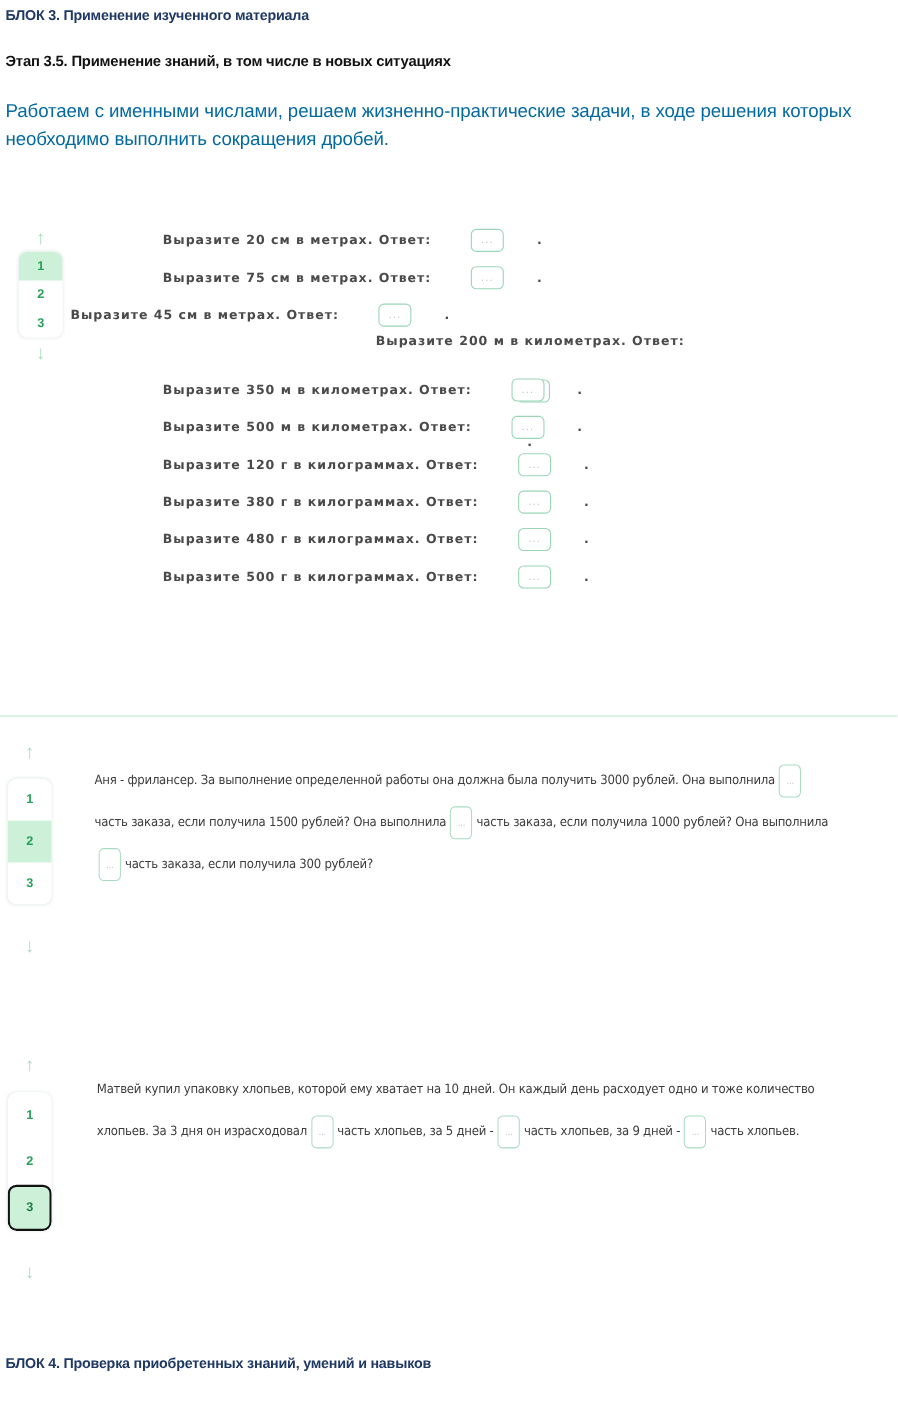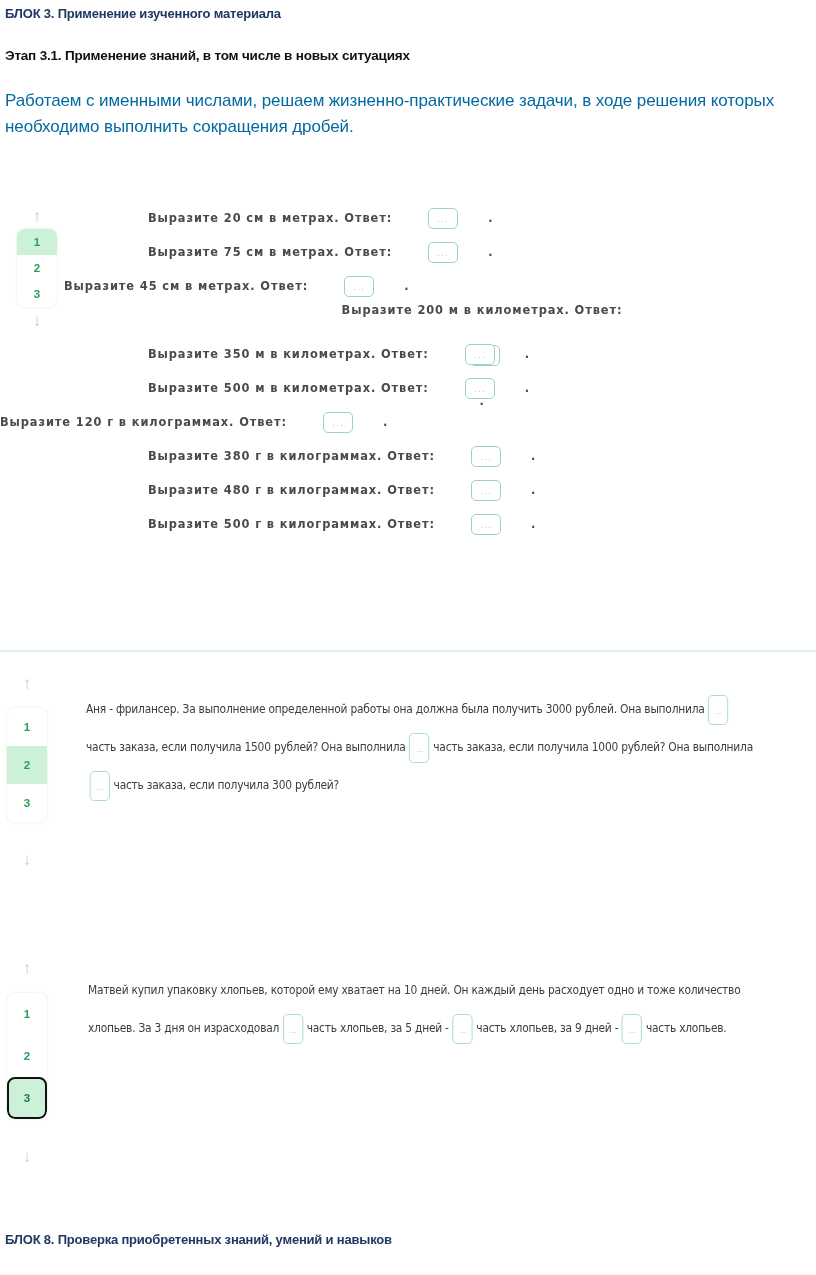--- a/index.html
+++ b/index.html
@@ -167,21 +167,21 @@
     line-height: 30px;
     vertical-align: middle;
     box-sizing: border-box;
   }
 </style>
 </head>
 <body>
 
 <div class="doc-head-blue" style="top:6px;">БЛОК 3. Применение изученного материала</div>
 
-<div class="doc-head-black" style="top:48px;">Этап 3.1. Применение знаний, в том числе в новых ситуациях</div>
+<div class="doc-head-black" style="top:48px;">Этап 3.5. Применение знаний, в том числе в новых ситуациях</div>
 
 <div class="doc-para" style="top:88px;">Работаем с именными числами, решаем жизненно-практические задачи, в ходе решения которых необходимо выполнить сокращения дробей.</div>
 
 <div class="widget" style="top:195px; height:455px;">
 
   <div class="pager" style="left:14px; top:8px;">
     <div class="pager-arrow">↑</div>
     <div class="pager-list">
       <div class="pager-item active">1</div>
       <div class="pager-item">2</div>
@@ -214,21 +214,21 @@
     <div class="taskA" style="padding-left:148px;">
       <span class="tlabel">Выразите 350 м в километрах. Ответ:</span>
       <span class="boxA">...</span>
       <span class="dot-after">.</span>
     </div>
     <div class="taskA" style="padding-left:148px;">
       <span class="tlabel">Выразите 500 м в километрах. Ответ:</span>
       <span class="boxA">...</span>
       <span class="dot-after">.</span>
     </div>
-    <div class="taskA" style="">
+    <div class="taskA" style="padding-left:148px;">
       <span class="tlabel">Выразите 120 г в килограммах. Ответ:</span>
       <span class="boxA">...</span>
       <span class="dot-after">.</span>
     </div>
     <div class="taskA" style="padding-left:148px;">
       <span class="tlabel">Выразите 380 г в килограммах. Ответ:</span>
       <span class="boxA">...</span>
       <span class="dot-after">.</span>
     </div>
     <div class="taskA" style="padding-left:148px;">
@@ -277,13 +277,13 @@
     <div class="pager-arrow" style="margin-top:24px;">↓</div>
   </div>
 
   <div class="ex-body" style="left:88px; top:26px; width:728px;">
     <div class="taskB">
       <span>Матвей купил упаковку хлопьев, которой ему хватает на 10 дней. Он каждый день расходует одно и тоже количество хлопьев. За 3 дня он израсходовал</span><span class="boxB">...</span><span>часть хлопьев, за 5 дней -</span><span class="boxB">...</span><span>часть хлопьев, за 9 дней -</span><span class="boxB">...</span><span>часть хлопьев.</span>
     </div>
   </div>
 </div>
 
-<div class="doc-head-blue" style="top:1232px;">БЛОК 8. Проверка приобретенных знаний, умений и навыков</div>
+<div class="doc-head-blue" style="top:1232px;">БЛОК 4. Проверка приобретенных знаний, умений и навыков</div>
 
 </body></html>

